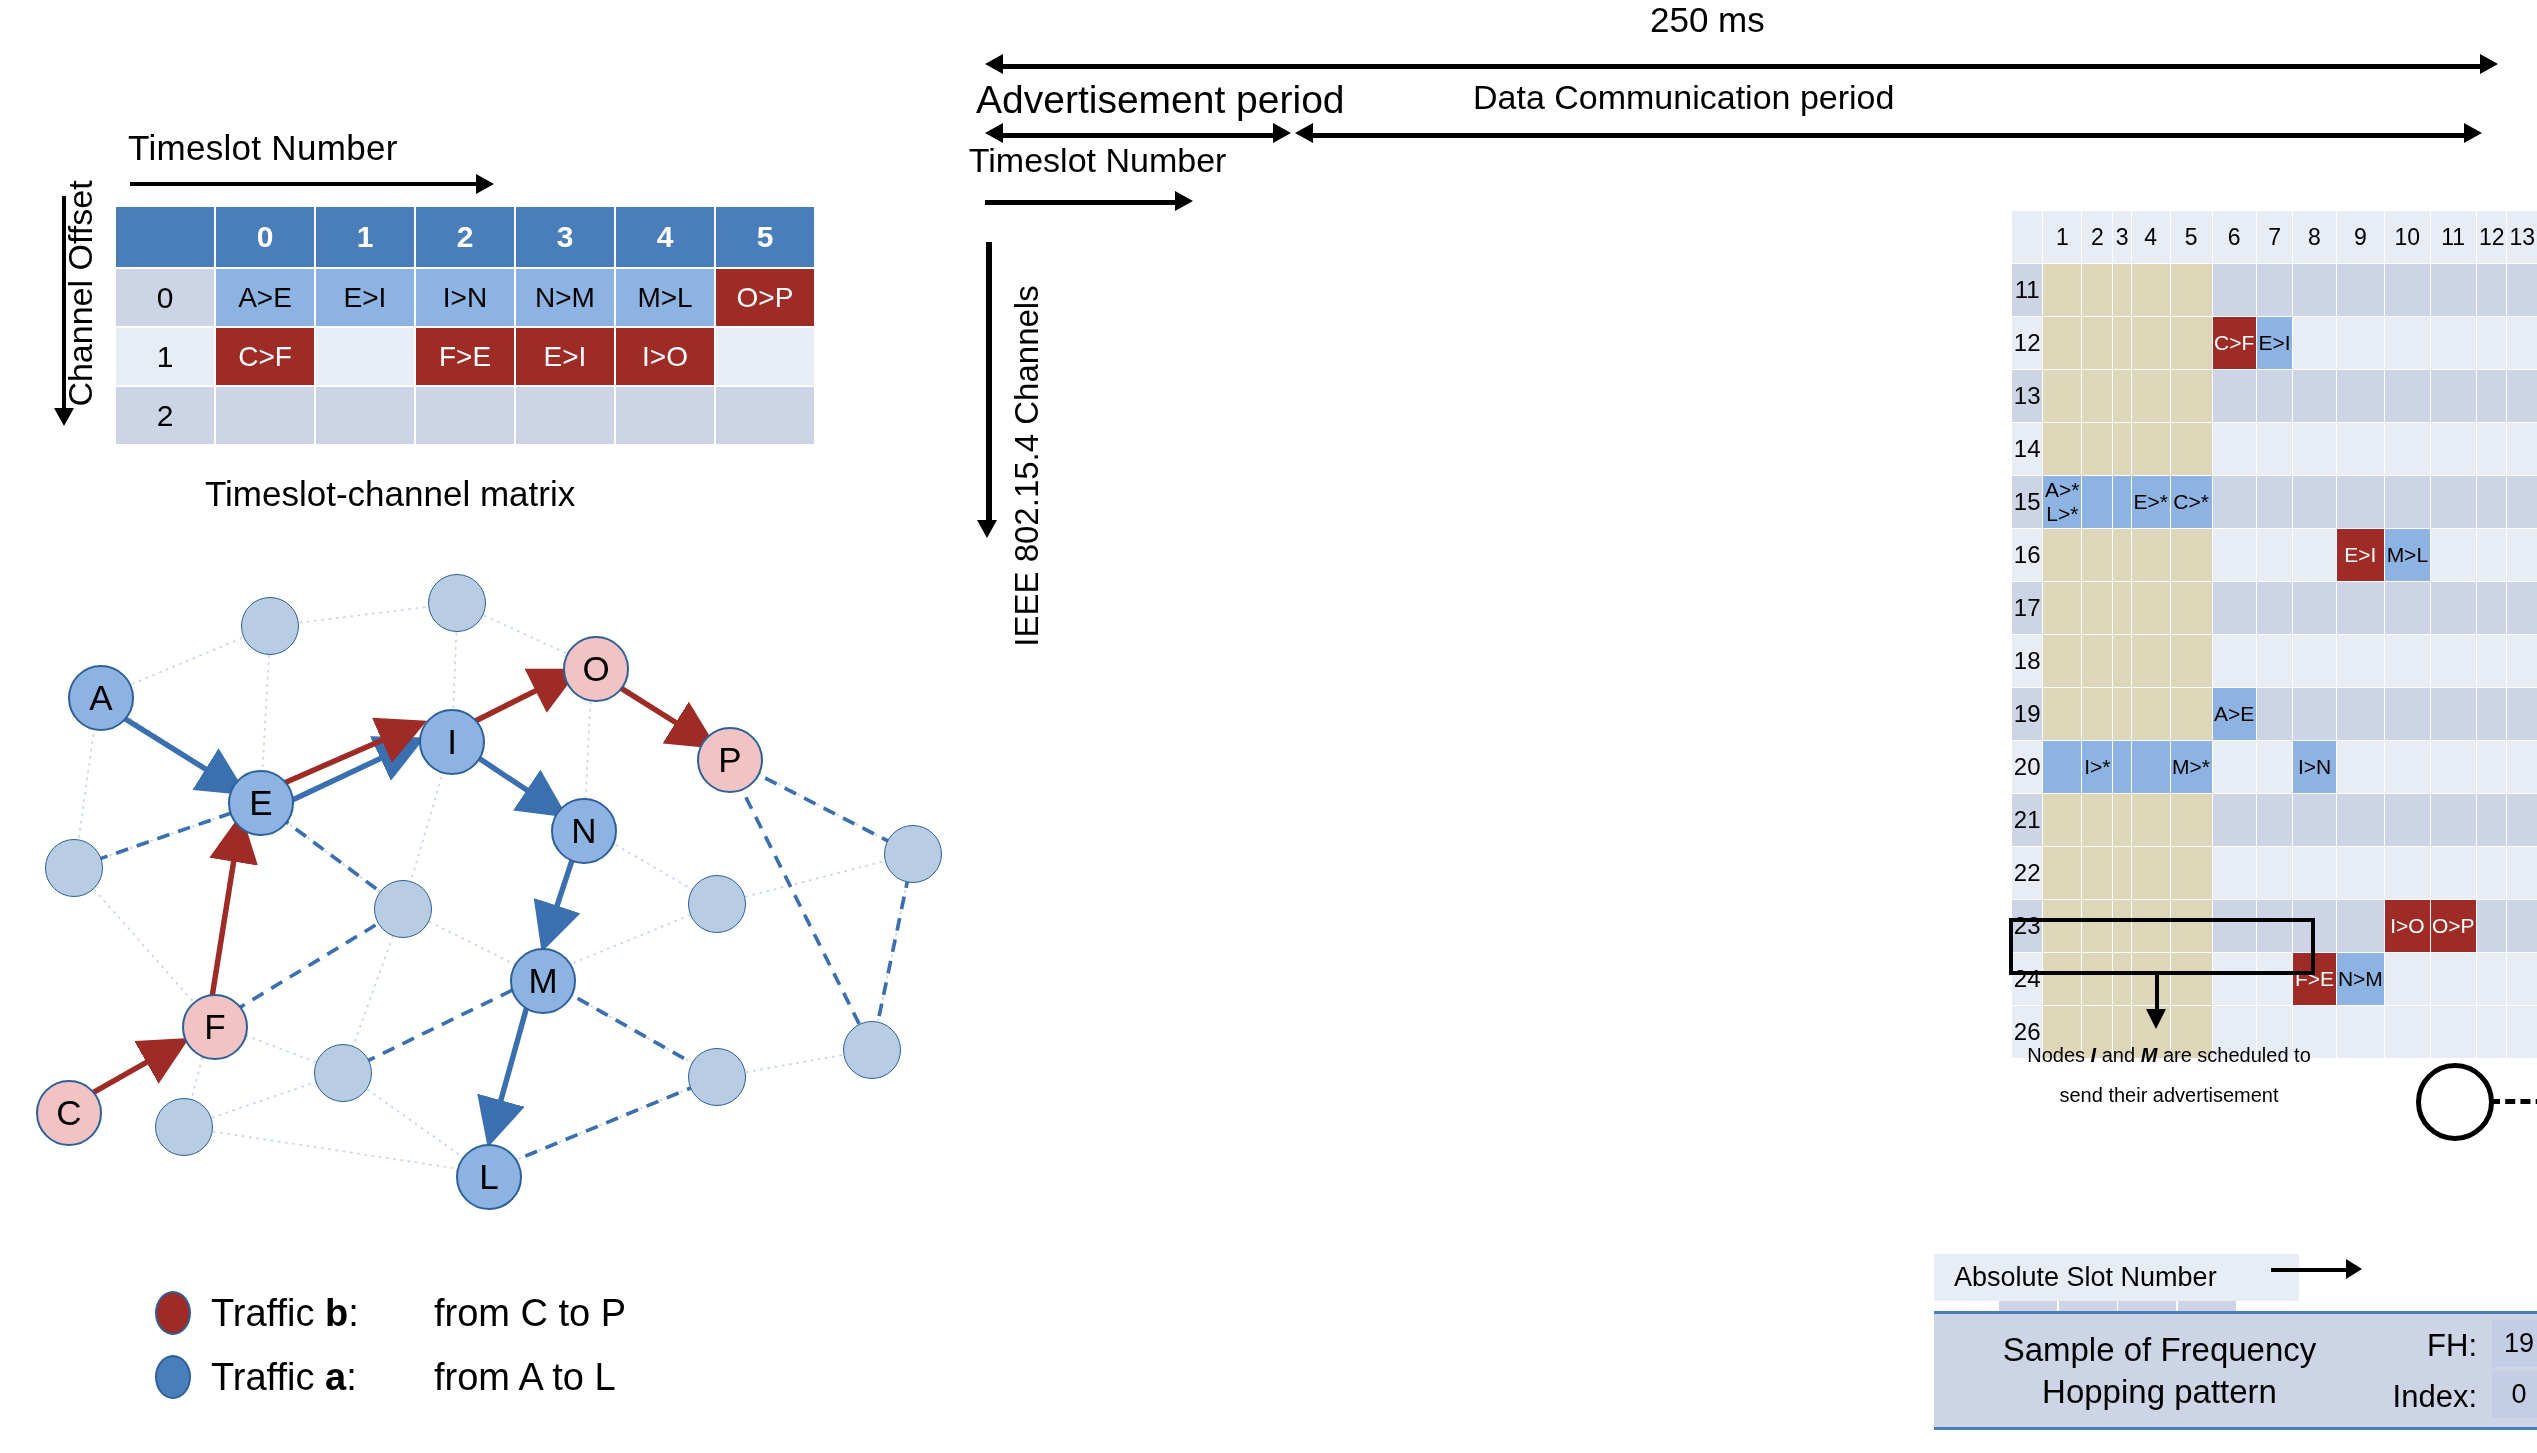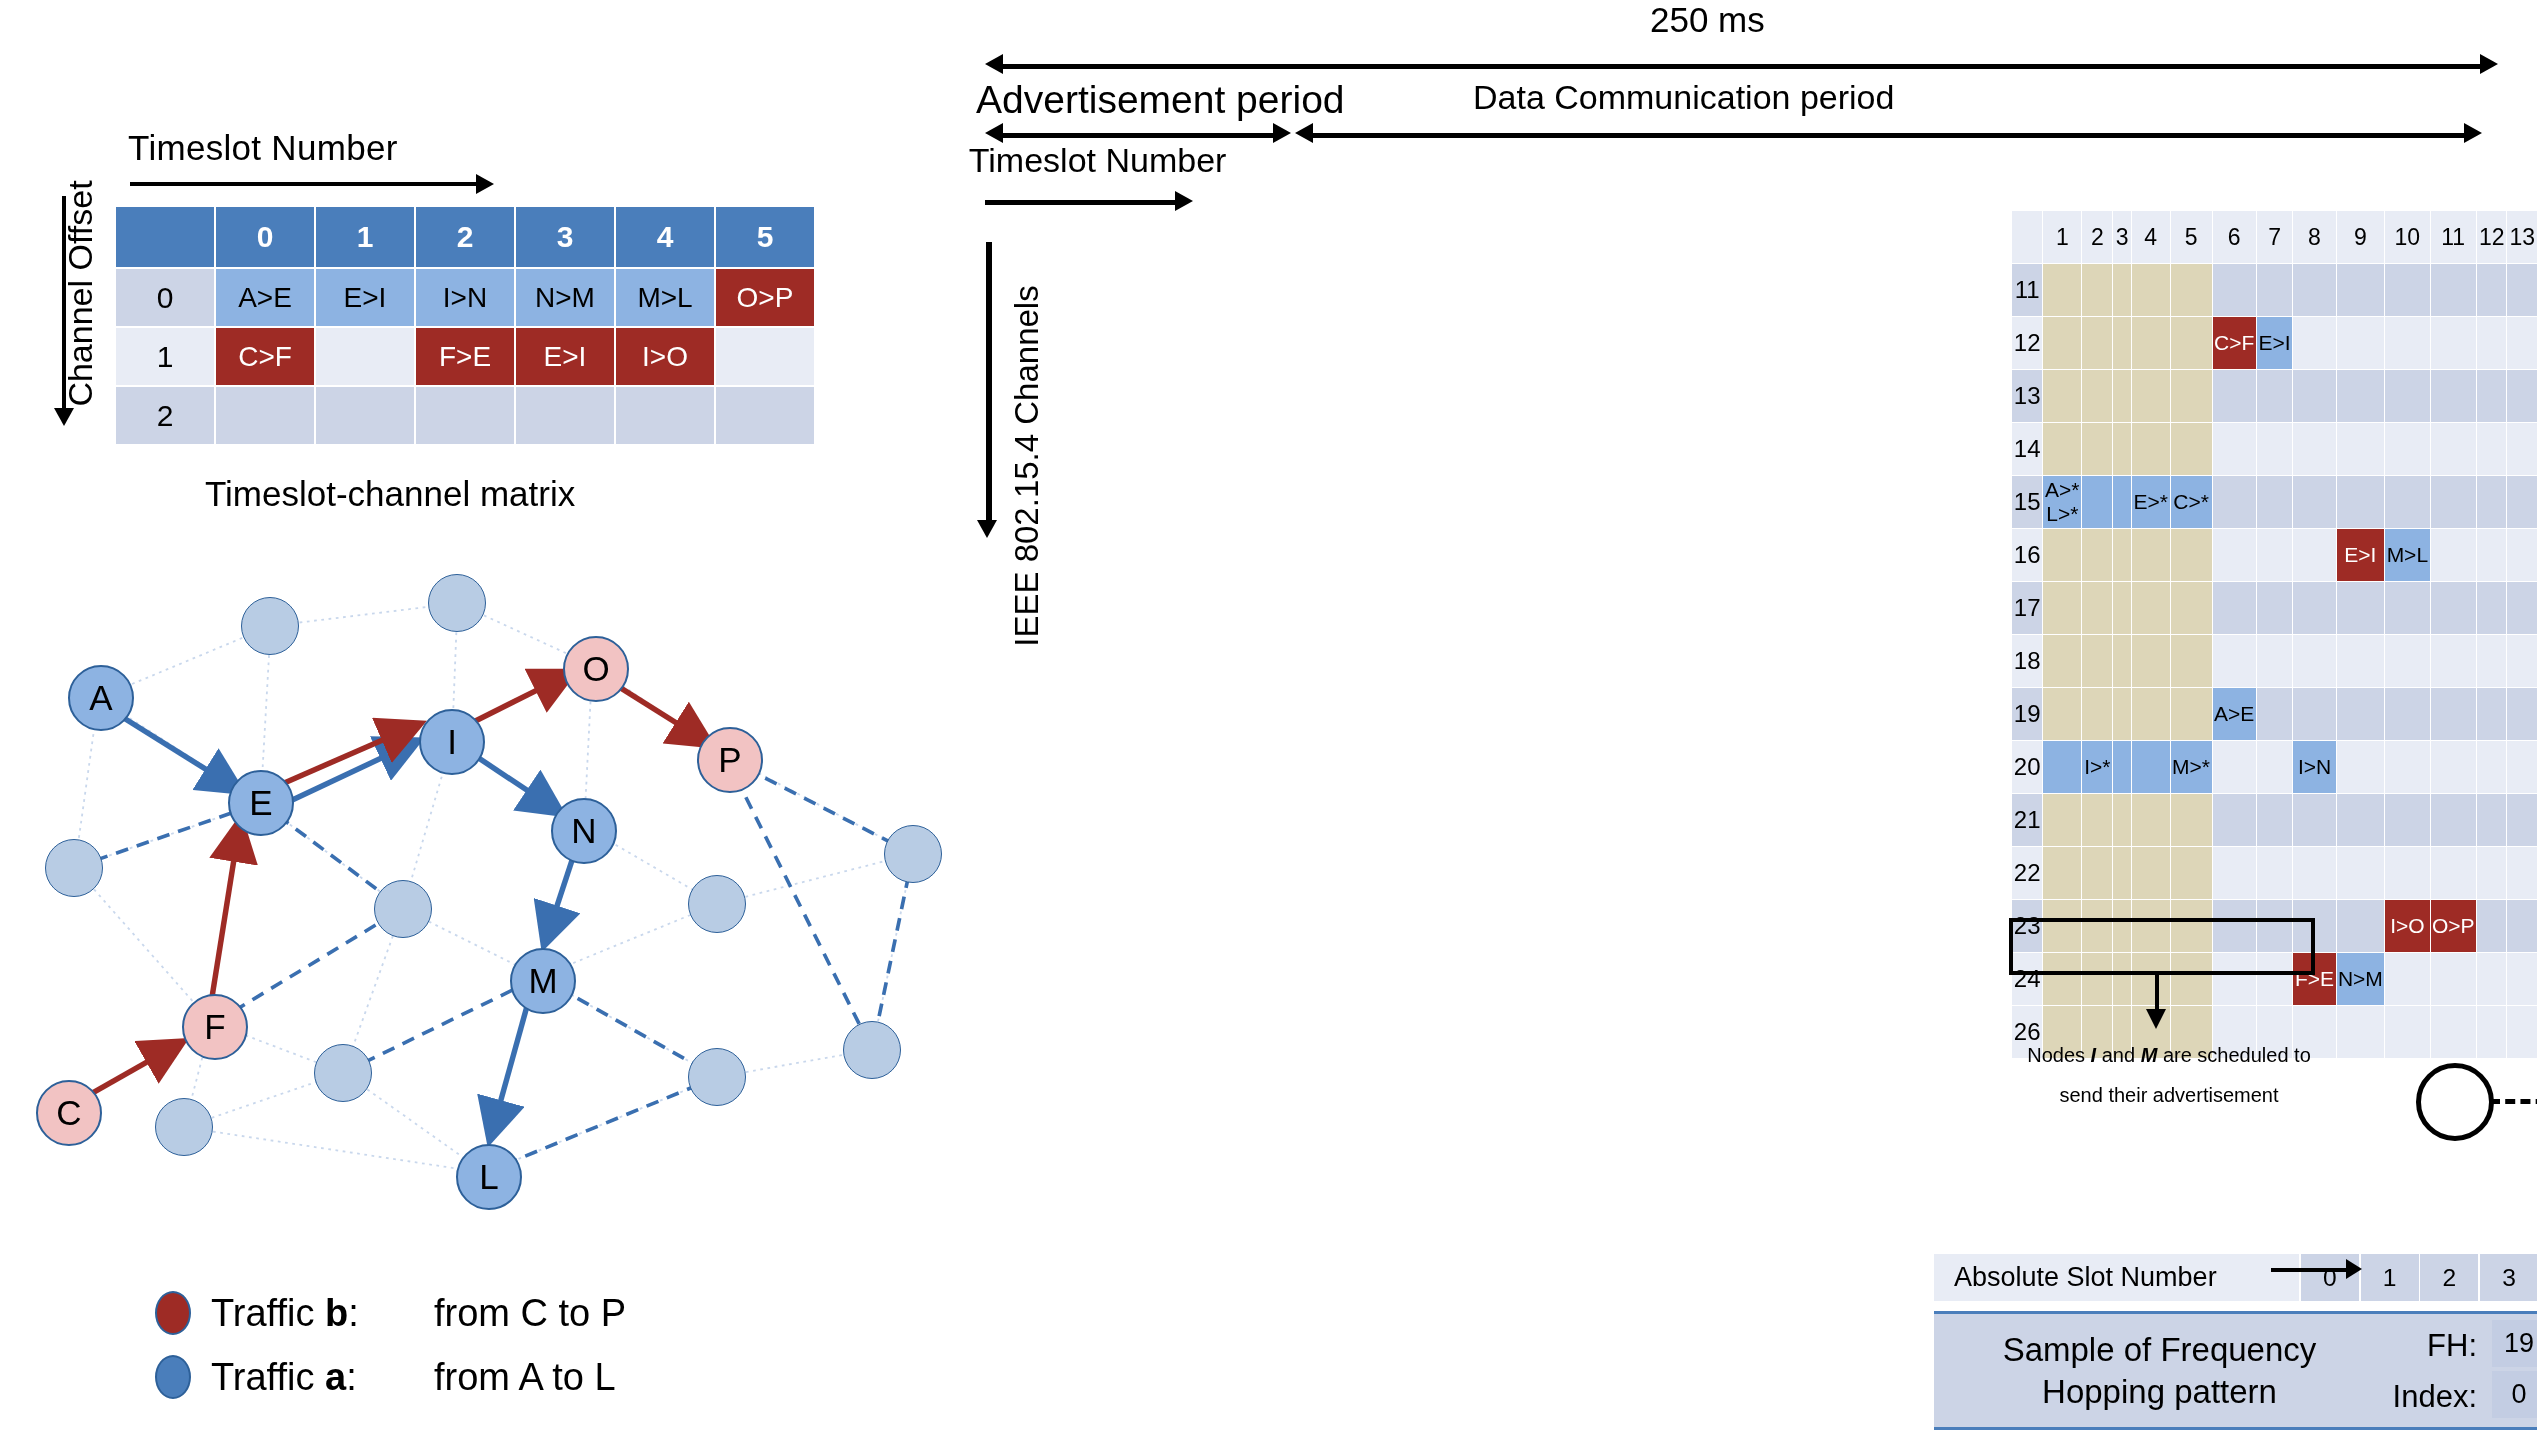--- a/index.html
+++ b/index.html
@@ -112,21 +112,21 @@
   #adv-box-arrow { position:absolute; left:1185px; top:974px; width:11px; height:57px; }
   #adv-note { position:absolute; left:1047px; top:1035px; width:310px;
               font-size:20px; line-height:40px;text-align:center; }
 
   #circle-nm { position:absolute; left:1449px; top:1063px; width:78px; height:78px;
                border:5.5px solid #000; border-radius:50%; }
   #dash-line { position:absolute; left:1523px; top:1099px; width:497px; height:3.6px;
                border-top:5.5px dashed #000; }
 
   
-  #asn-row { position:absolute; left:967px; top:1254px; display:flex; align-items:center; }
+  #asn-row { position:absolute; left:967px; top:1254px; display:flex; align-items:center;flex-direction:column; }
   #asn-label-box { width:365px; height:47px; background:#e8ecf5; display:flex;
                    align-items:center; padding-left:20px; font-size:27px; }
   #asn-arrow { position:absolute; left:337px; top:10px; width:98px; height:11px; }
   .asn-cell { width:58px; height:47px; margin-left:1.8px; background:#ccd4e6;
               display:flex; align-items:center; justify-content:center; font-size:24.6px; }
 
   
   #fh-panel { position:absolute; left:967px; top:1311px; width:1571px; height:119px;
               background:#ccd4e6; border-top:3.6px solid #4a7ebb; border-bottom:3.6px solid #4a7ebb;
               display:flex; align-items:center; }

